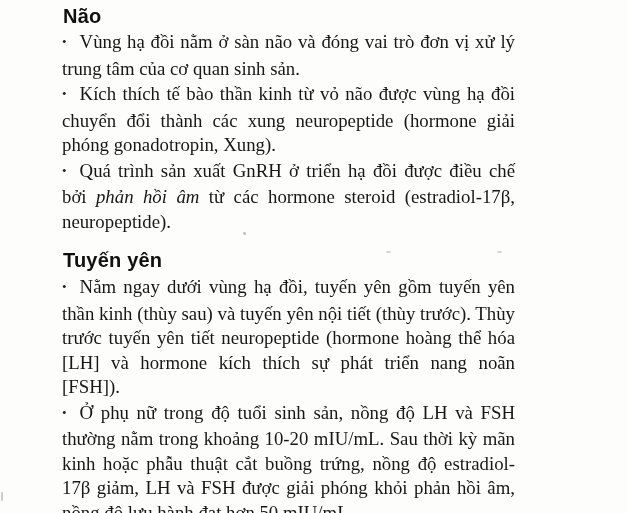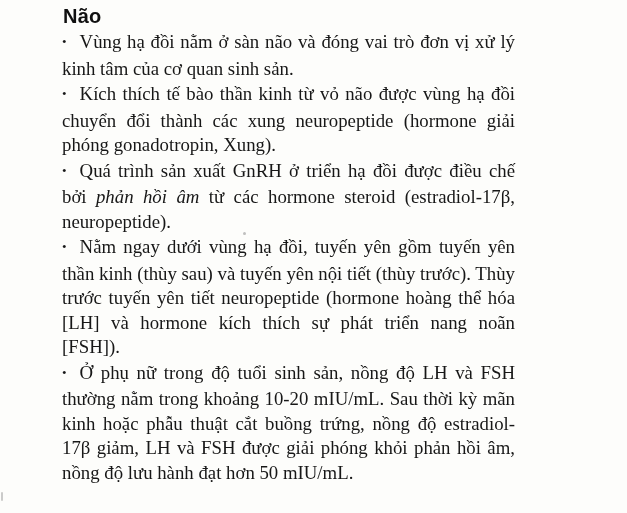--- a/index.html
+++ b/index.html
@@ -59,28 +59,29 @@
   .speck.s4 { left: 1px;  top: 492px; width: 2px; height: 9px; opacity: .45; border-radius: 1px; }
 </style>
 </head>
 <body>
 
 <div class="page">
 
   <section class="sec1">
     <h2 class="heading">Não</h2>
 
-    <p class="li"><span class="bg">•</span><span>Vùng hạ đồi nằm ở sàn não và đóng vai trò đơn vị xử lý kinh tâm của cơ quan sinh sản.</span></p>
+    <p class="li"><span class="bg">•</span><span>Vùng hạ đồi nằm ở sàn não và đóng vai trò đơn vị xử lý trung tâm của cơ quan sinh sản.</span></p>
 
     <p class="li"><span class="bg">•</span><span>Kích thích tế bào thần kinh từ vỏ não được vùng hạ đồi chuyển đổi thành các xung neuropeptide (hormone giải phóng gonadotropin, Xung).</span></p>
 
     <p class="li"><span class="bg">•</span><span>Quá trình sản xuất GnRH ở triển hạ đồi được điều chế bởi </span><em>phản hồi âm</em><span> từ các hormone steroid (estradiol-17β, neuropeptide).</span></p>
   </section>
 
   <section class="sec2">
+    <h2 class="heading">Tuyến yên</h2>
 
     <p class="li"><span class="bg">•</span><span>Nằm ngay dưới vùng hạ đồi, tuyến yên gồm tuyến yên thần kinh (thùy sau) và tuyến yên nội tiết (thùy trước). Thùy trước tuyến yên tiết neuropeptide (hormone hoàng thể hóa [LH] và hormone kích thích sự phát triển nang noãn [FSH]).</span></p>
 
 
     <p class="li"><span class="bg">•</span><span>Ở phụ nữ trong độ tuổi sinh sản, nồng độ LH và FSH thường nằm trong khoảng 10-20 mIU/mL. Sau thời kỳ mãn kinh hoặc phẫu thuật cắt buồng trứng, nồng độ estradiol-17β giảm, LH và FSH được giải phóng khỏi phản hồi âm, nồng độ lưu hành đạt hơn 50 mIU/mL.</span></p>
   </section>
 
   <div class="speck s1"></div>
   <div class="speck s2"></div>
   <div class="speck s3"></div>

